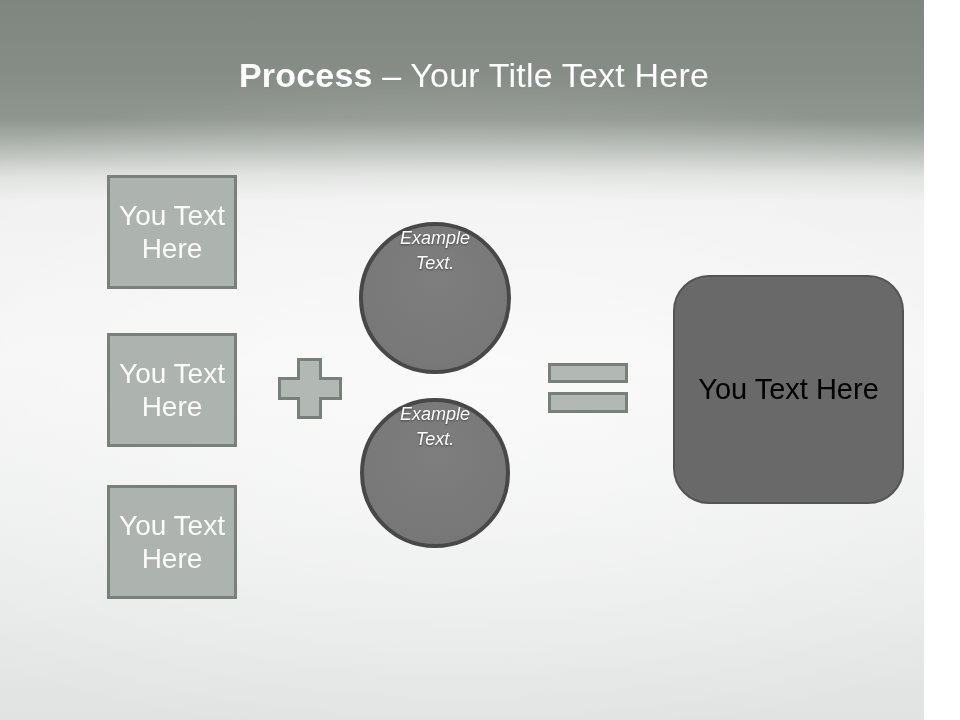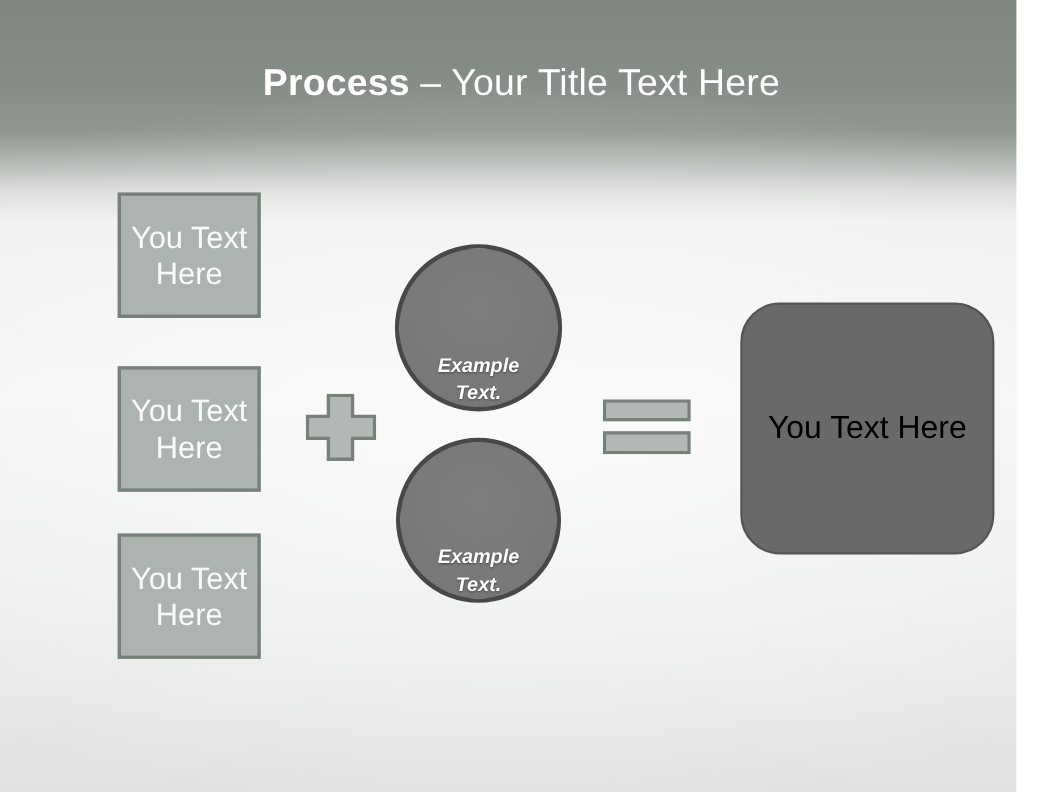--- a/index.html
+++ b/index.html
@@ -66,25 +66,25 @@
   .op-plus  { position: absolute; left: 278px; top: 358px; width: 64px; height: 61px; }
   .op-equal { position: absolute; left: 548px; top: 363px; width: 80px; height: 50px; }
 
   
   .ex-circle {
     position: absolute;
     border-radius: 50%;
     background: radial-gradient(circle at 50% 38%, #7e7e7e 0%, #787878 70%, #747474 100%);
     border: 4px solid #484848;
     display: flex;
-    align-items: flex-end;
+    align-items: flex-start;
     justify-content: center;
     text-align: center;
     color: #ffffff;
-    font-weight: bold;
+    font-weight: normal;
     font-style: italic;
     font-size: 18px;
     line-height: 1.4;
     text-shadow: 0 1px 2px rgba(0,0,0,0.45);
   }
   .ex-circle-1 { left: 359px; top: 222px; width: 152px; height: 152px; }
   .ex-circle-2 { left: 360px; top: 398px; width: 150px; height: 150px; }
   .ex-circle span { display: block; width: 104px; }
 
   

